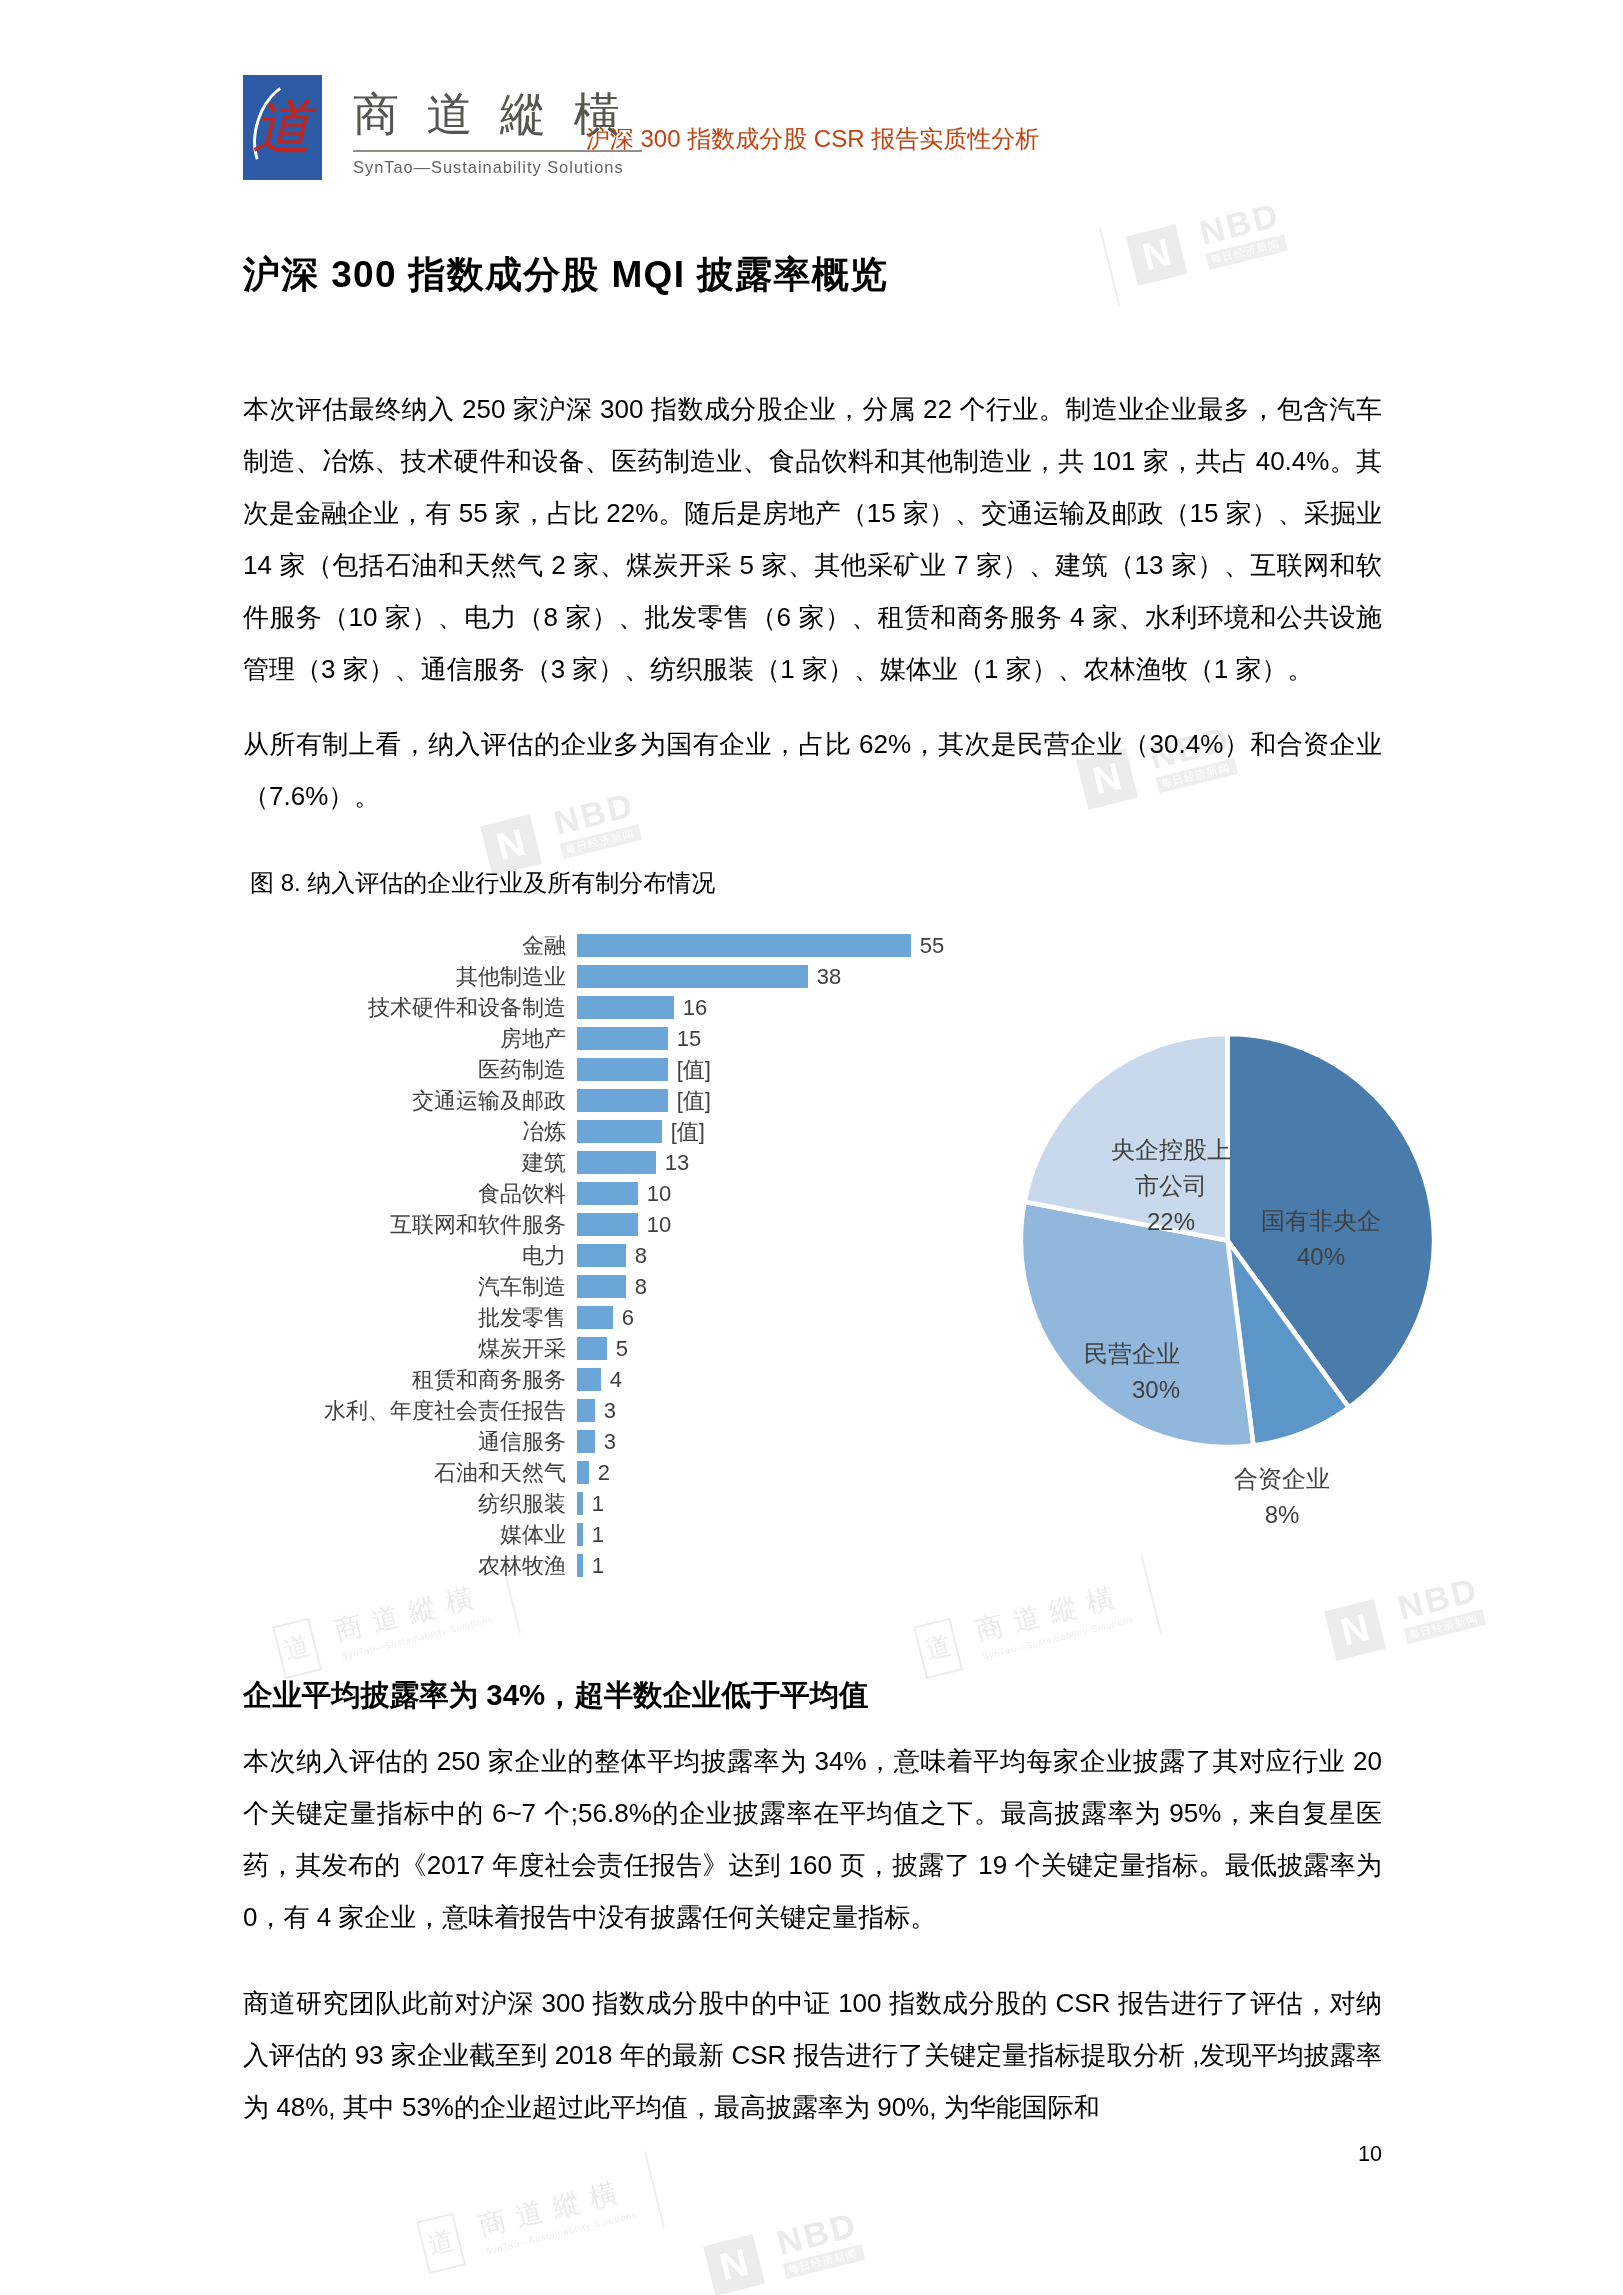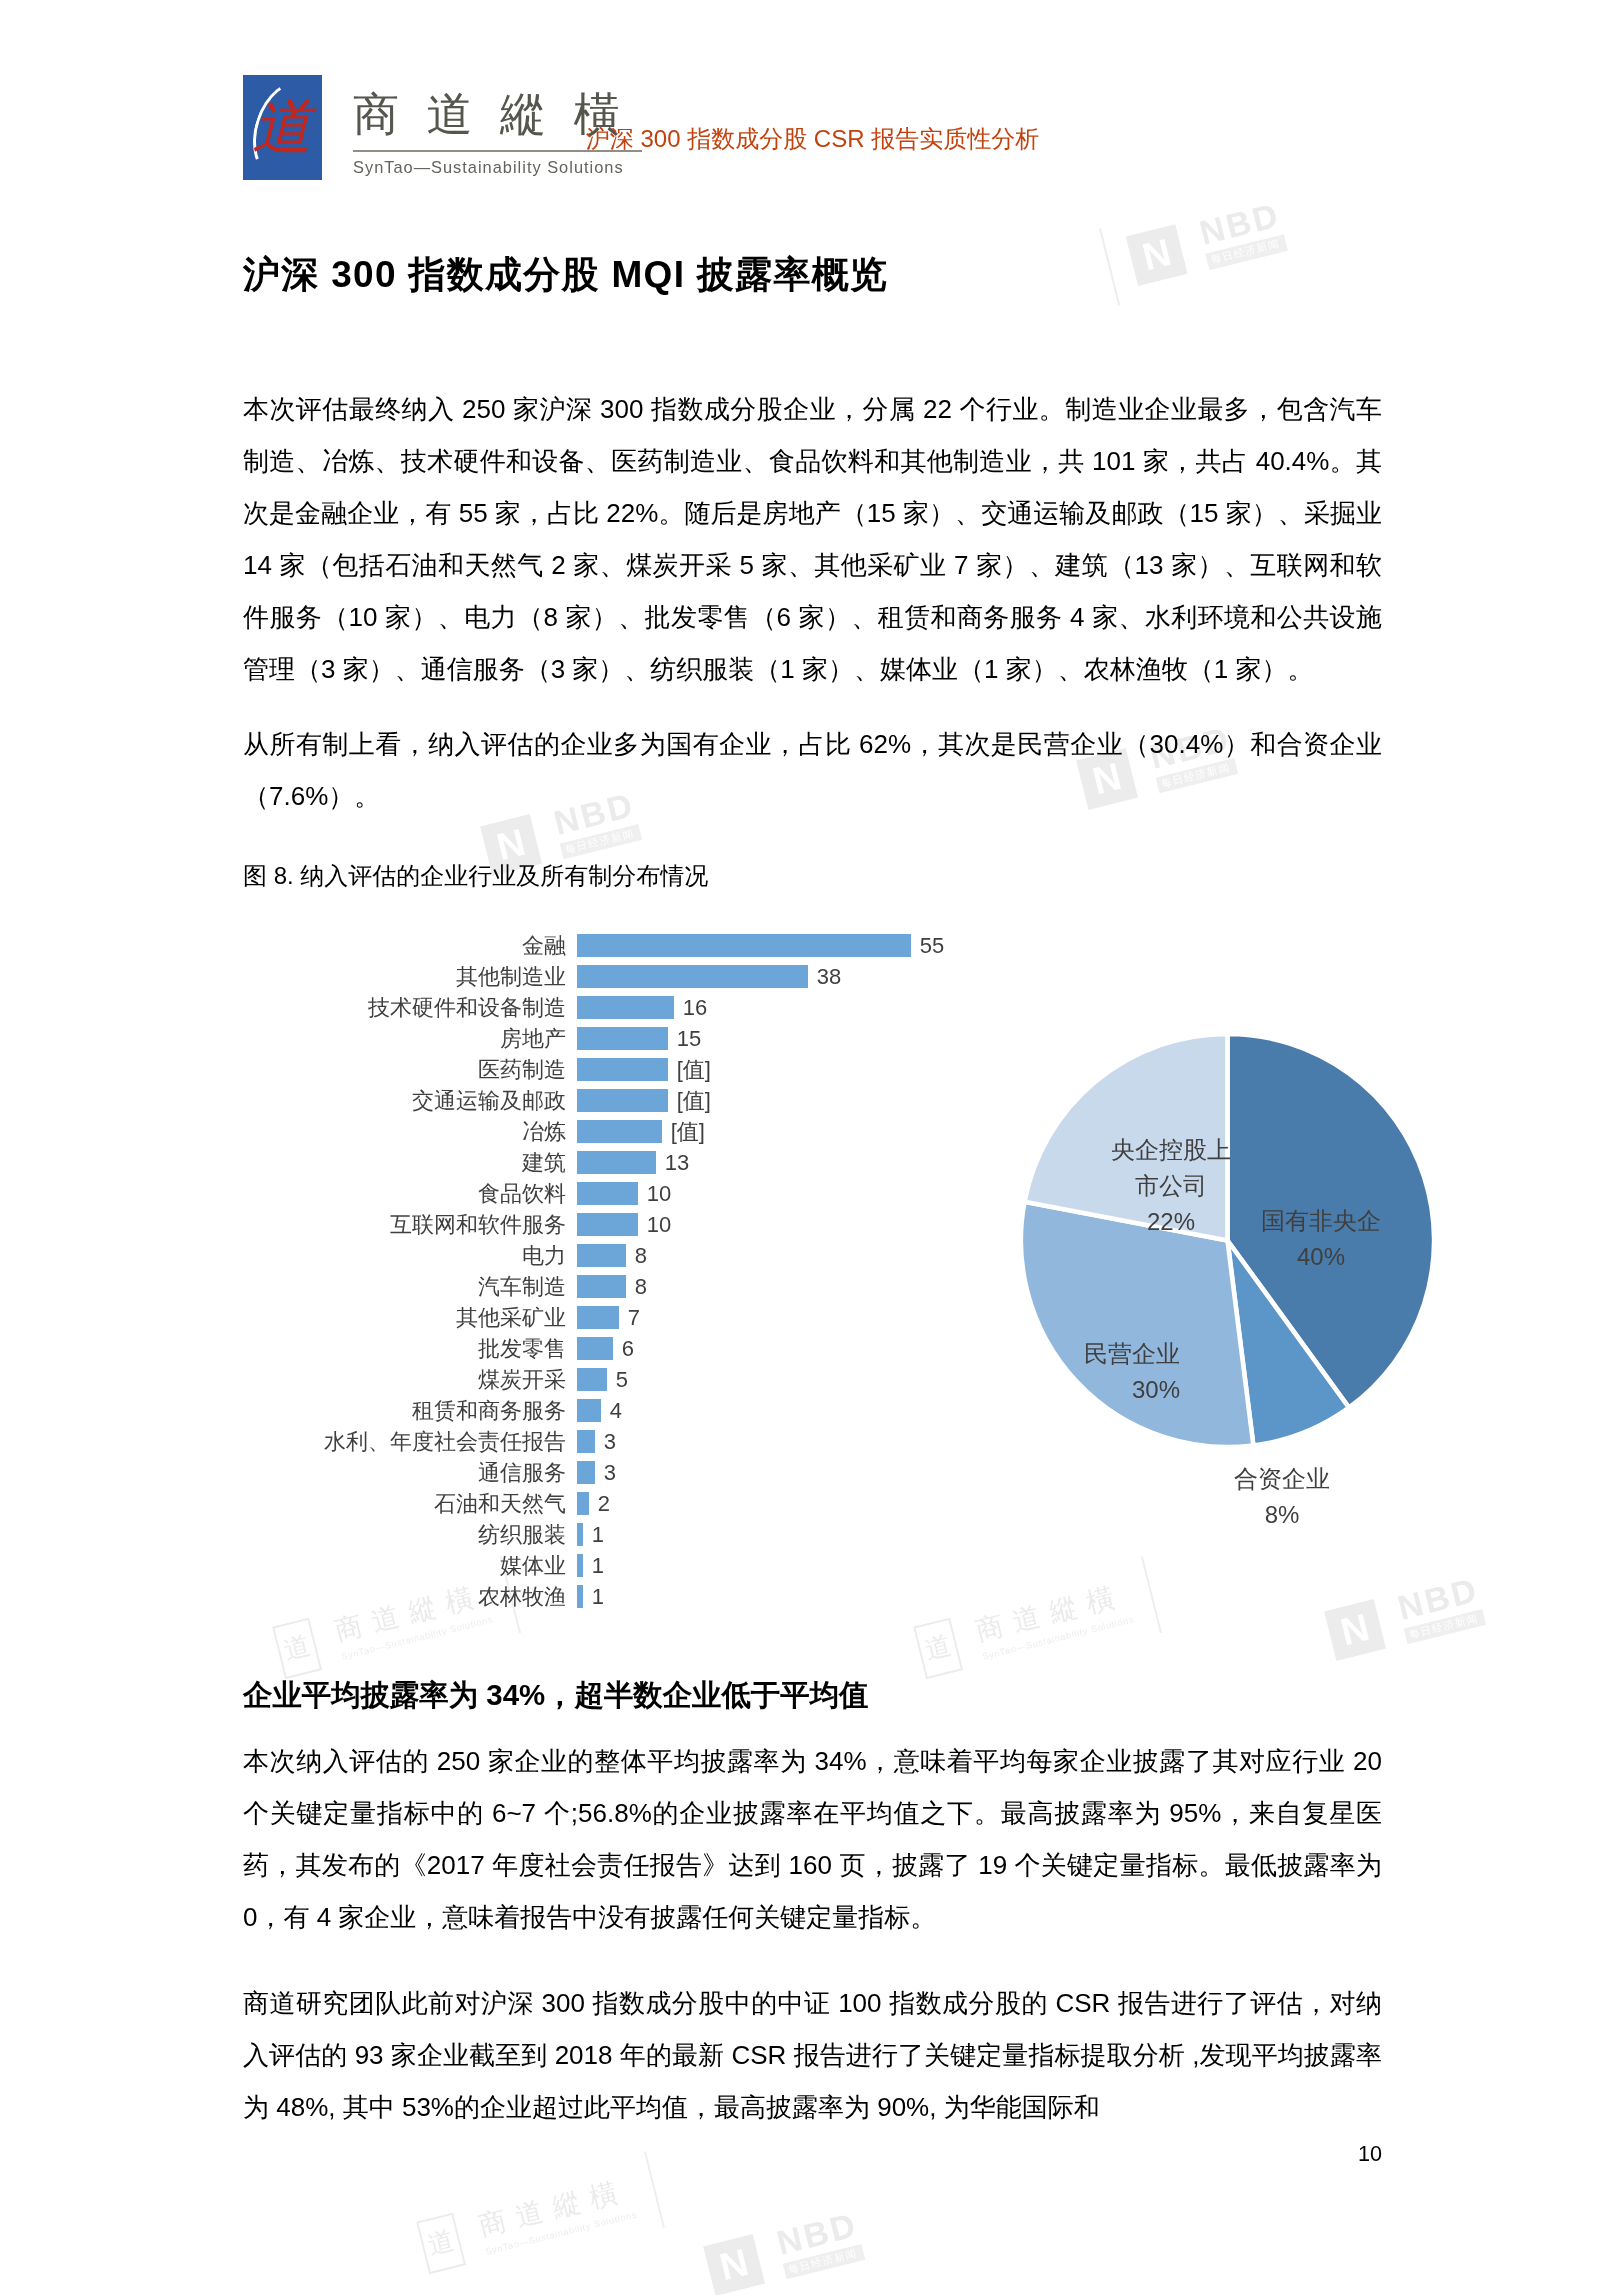--- a/index.html
+++ b/index.html
@@ -137,21 +137,21 @@
       <div class="logo-en">SynTao—Sustainability Solutions</div>
     </div>
   </div>
   <div class="abs doc-title">沪深 300 指数成分股 CSR 报告实质性分析</div>
 
   <h1 class="abs" style="left:243px;top:250px;">沪深 300 指数成分股 MQI 披露率概览</h1>
 
   <p class="abs para" style="left:243px;top:383px;">本次评估最终纳入 250 家沪深 300 指数成分股企业，分属 22 个行业。制造业企业最多，包含汽车制造、冶炼、技术硬件和设备、医药制造业、食品饮料和其他制造业，共 101 家，共占 40.4%。其次是金融企业，有 55 家，占比 22%。随后是房地产（15 家）、交通运输及邮政（15 家）、采掘业 14 家（包括石油和天然气 2 家、煤炭开采 5 家、其他采矿业 7 家）、建筑（13 家）、互联网和软件服务（10 家）、电力（8 家）、批发零售（6 家）、租赁和商务服务 4 家、水利环境和公共设施管理（3 家）、通信服务（3 家）、纺织服装（1 家）、媒体业（1 家）、农林渔牧（1 家）。</p>
   <p class="abs para" style="left:243px;top:718px;">从所有制上看，纳入评估的企业多为国有企业，占比 62%，其次是民营企业（30.4%）和合资企业（7.6%）。</p>
 
-  <p class="abs fig-caption" style="left:243px;top:860px;margin:0;">图 8. 纳入评估的企业行业及所有制分布情况</p>
+  <p class="abs fig-caption" style="left:243px;top:860px;margin:7px;">图 8. 纳入评估的企业行业及所有制分布情况</p>
 
   <div class="abs figure">
     <div class="barchart" id="barchart">
         <div class="bar-row">
           <div class="bar-label">金融</div>
           <div class="bar-fill" style="width: 334px; background: rgb(108, 165, 216);"></div>
           <div class="bar-value">55</div>
         </div>
         <div class="bar-row">
           <div class="bar-label">其他制造业</div>
@@ -200,25 +200,20 @@
         </div>
         <div class="bar-row">
           <div class="bar-label">电力</div>
           <div class="bar-fill" style="width: 49px; background: rgb(108, 165, 216);"></div>
           <div class="bar-value">8</div>
         </div>
         <div class="bar-row">
           <div class="bar-label">汽车制造</div>
           <div class="bar-fill" style="width: 49px; background: rgb(108, 165, 216);"></div>
           <div class="bar-value">8</div>
-        </div>
-        <div class="bar-row">
-          <div class="bar-label">其他采矿业</div>
-          <div class="bar-fill" style="width: 42px; background: rgb(108, 165, 216);"></div>
-          <div class="bar-value">7</div>
         </div>
         <div class="bar-row">
           <div class="bar-label">批发零售</div>
           <div class="bar-fill" style="width: 36px; background: rgb(108, 165, 216);"></div>
           <div class="bar-value">6</div>
         </div>
         <div class="bar-row">
           <div class="bar-label">煤炭开采</div>
           <div class="bar-fill" style="width: 30px; background: rgb(108, 165, 216);"></div>
           <div class="bar-value">5</div>

